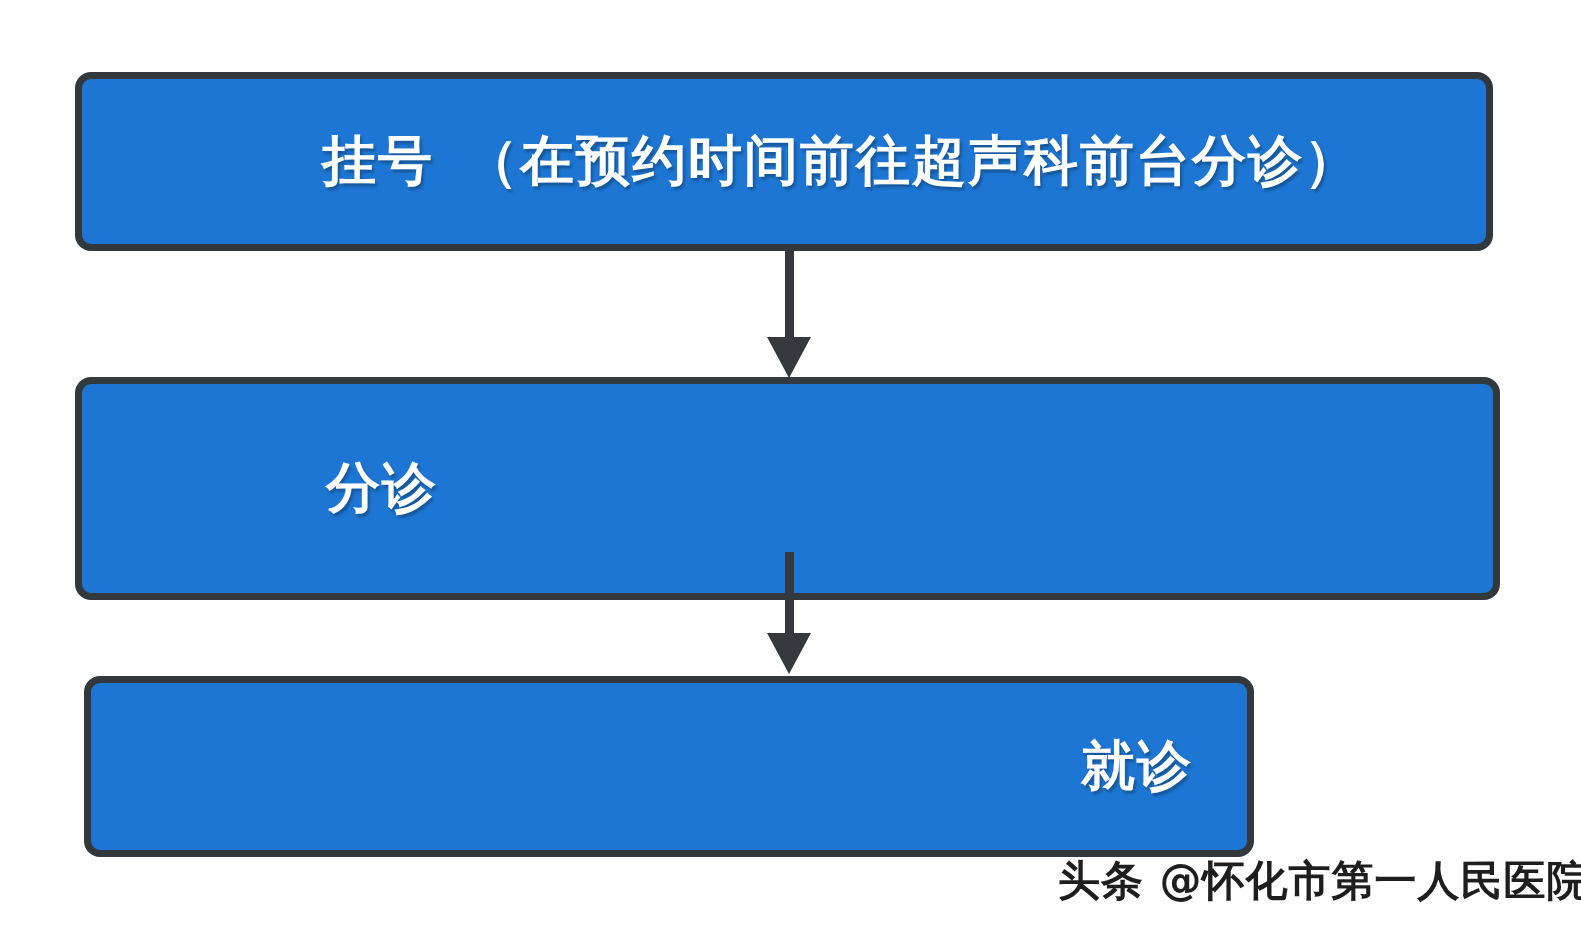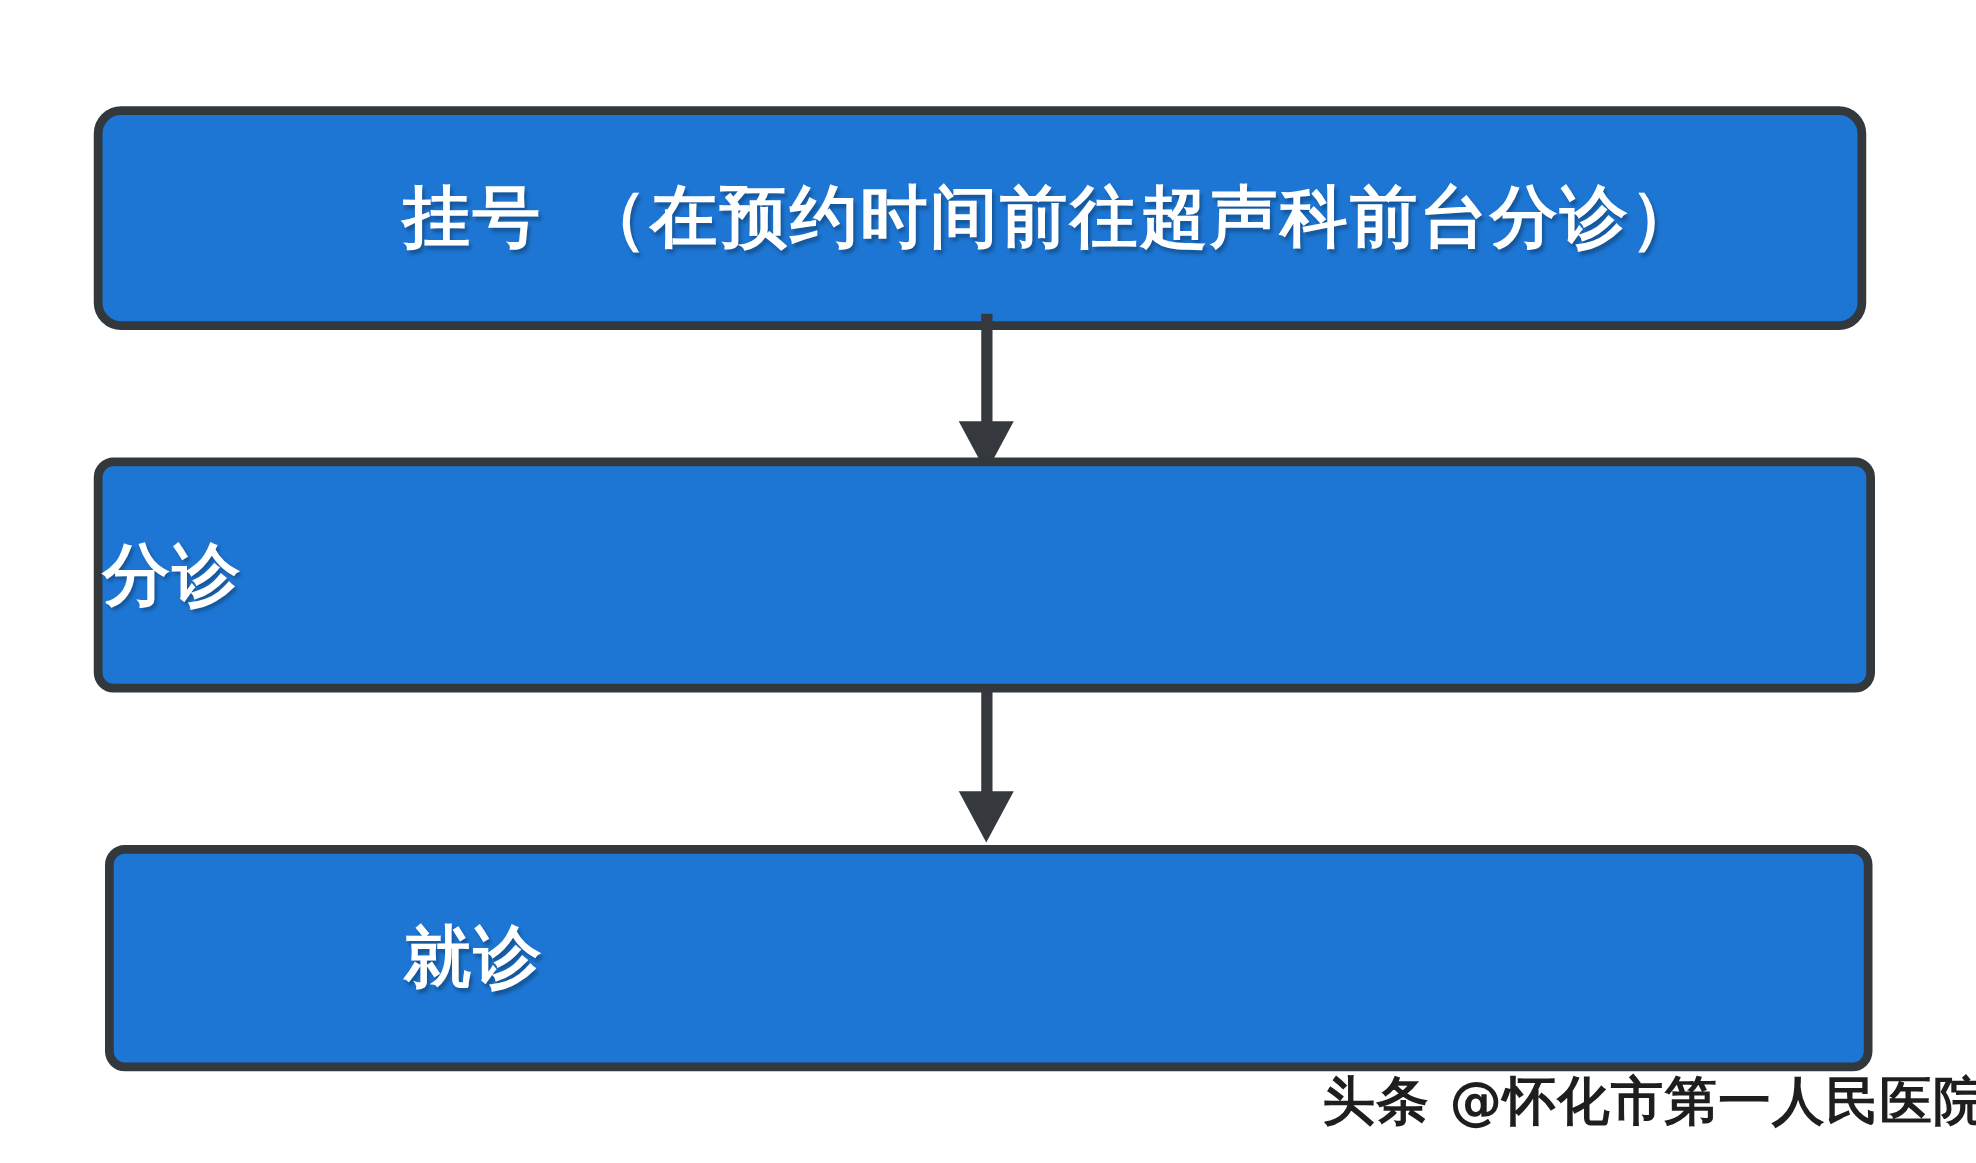--- a/index.html
+++ b/index.html
@@ -23,23 +23,23 @@
     border-radius: 16px;
     display: flex;
     align-items: center;
     color: #ffffff;
     font-weight: bold;
     font-size: 54px;
     letter-spacing: 2px;
     text-shadow: 2px 3px 3px rgba(0,0,0,0.28);
     white-space: nowrap;
   }
-  .step-1 { left: 75px;  top: 85px;  width: 1418px; height: 179px; padding-left: 240px; border-radius: 22px; }
-  .step-2 { left: 75px;  top: 366px; width: 1425px; height: 188px; }
-  .step-3 { left: 84px;  top: 676px; width: 1414px; height: 181px; padding-left: 232px; }
+  .step-1 { left: 75px;  top: 72px;  width: 1418px; height: 179px; padding-left: 240px; }
+  .step-2 { left: 75px;  top: 377px; width: 1425px; height: 223px; padding-left: 244px; }
+  .step-3 { left: 84px;  top: 676px; width: 1170px; height: 181px; padding-left: 232px; justify-content: flex-end; }
   .step-title { margin-right: 54px; }
   .step-1 .step-title { margin-right: 30px; }
   .flow-arrow { position: absolute; left: 0; top: 0; }
   .arrow-shaft {
     position: absolute;
     width: 9px;
     background: #35393d;
   }
   .arrow-head {
     position: absolute;

